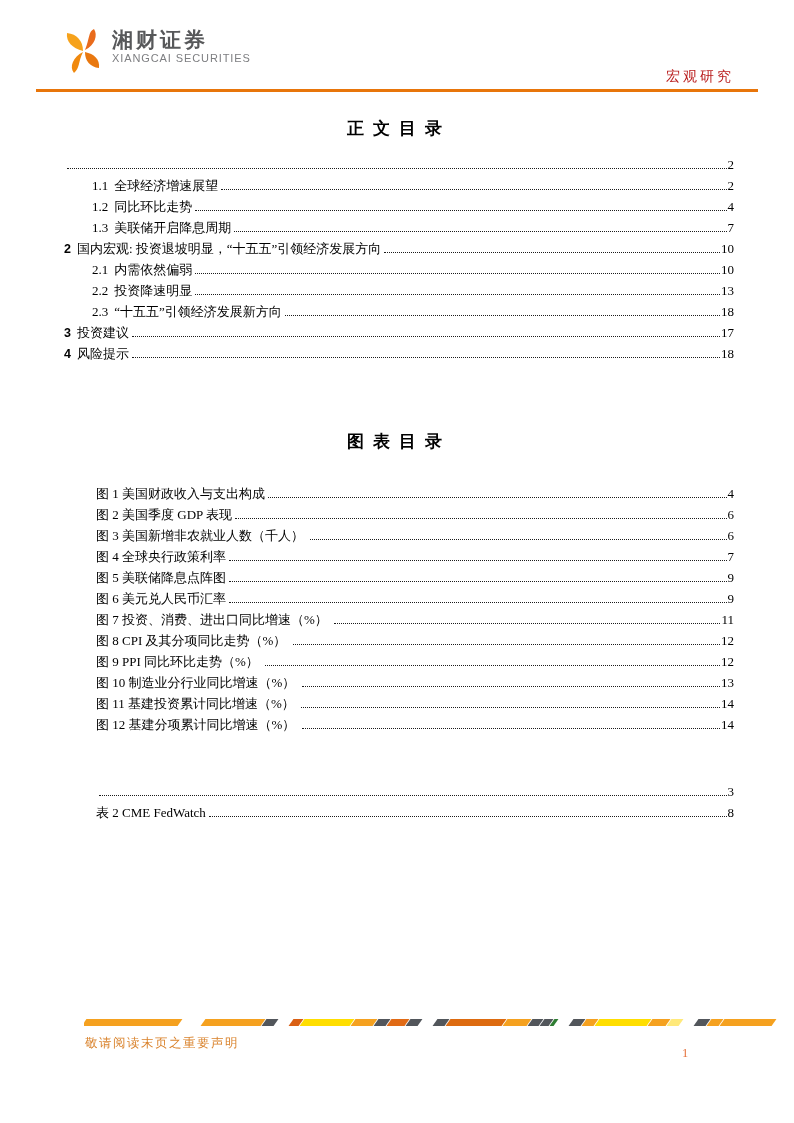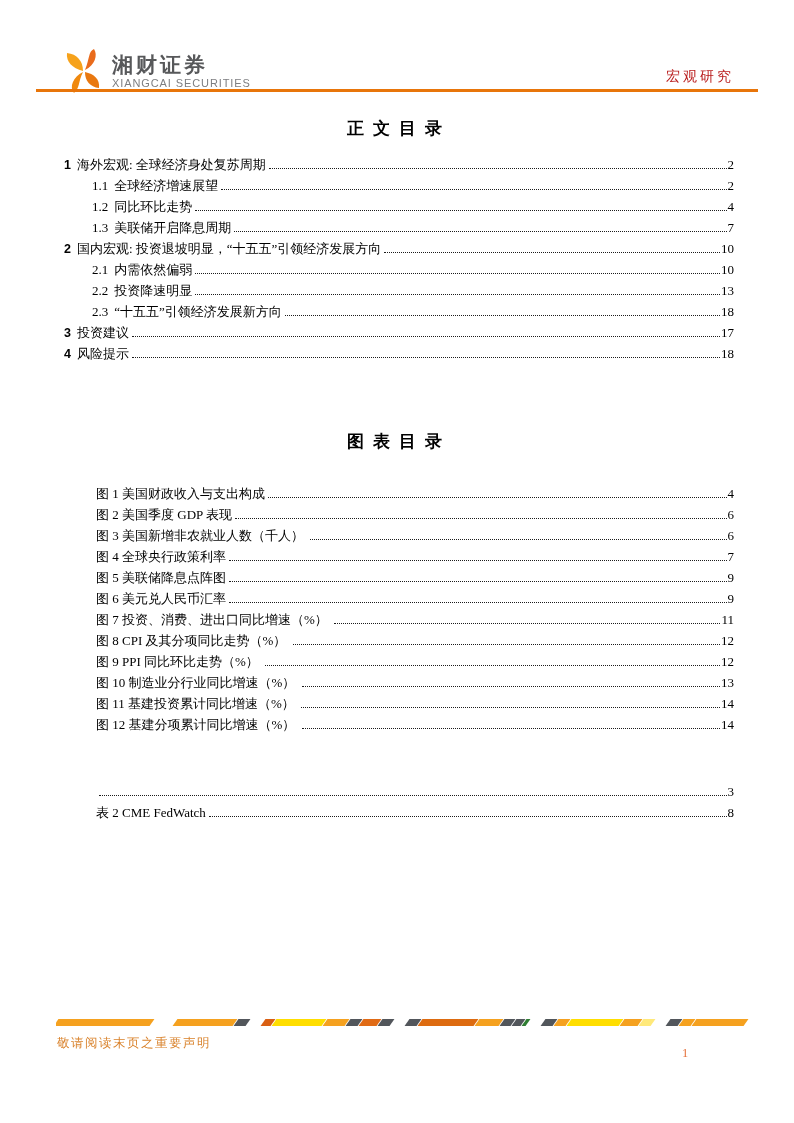--- a/index.html
+++ b/index.html
@@ -11,21 +11,21 @@
     width: 794px;
     height: 1123px;
     margin: 0 auto;
     background: #ffffff;
     overflow: hidden;
     color: #111;
   }
 
   
   .header { position: absolute; top: 0; left: 0; right: 0; height: 92px; }
-  .brand { position: absolute; left: 64px; top: 48px; display: flex; align-items: center; }
+  .brand { position: absolute; left: 64px; top: 28px; display: flex; }
   .brand-mark { width: 40px; height: 46px; margin-right: 8px; }
   .brand-cn {
     font-size: 21px; font-weight: bold; color: #57585a;
     letter-spacing: 3px; line-height: 24px;
     font-family: "Liberation Sans", "DejaVu Sans", sans-serif;
   }
   .brand-en {
     font-size: 11px; color: #7d7e81; letter-spacing: 0.9px;
     font-family: "Liberation Sans", "DejaVu Sans", sans-serif;
   }
@@ -65,21 +65,21 @@
     margin: 0 1px 4px 3px;
     min-width: 10px;
   }
   .pg { font-size: 13px; }
 
   .fig-list, .tbl-list { padding-left: 32px; }
   .fig-list { margin-top: 0; }
   .tbl-list { margin-top: 46px; }
 
   
-  .footer { position: absolute; left: 0; right: 0; top: 1019px; height: 76px; }
+  .footer { position: absolute; left: 0; right: 0; top: 1019px; height: 76px; padding-left: 28px; }
   .strip {
     margin-left: 56px; width: 702px; height: 7px;
     display: flex; align-items: stretch; overflow: hidden;
   }
   .seg { display: inline-block; height: 7px; transform: skewX(-35deg); margin-right: 1px; flex: 0 0 auto; }
   .gap { display: inline-block; height: 7px; flex: 0 0 auto; }
   .disclaimer {
     margin-left: 57px; margin-top: 9px;
     font-size: 12.5px; color: #d9822b; letter-spacing: 1.5px;
   }
@@ -110,21 +110,20 @@
     <div class="header-rule"></div>
   </div>
 
   <div class="content">
 
     <div class="section-title toc-title">正文目录</div>
 
     <div class="toc-list">
 
     <div class="row level-1">
-          <span class="label"><span class="num">1</span><span class="text">海外宏观: 全球经济身处复苏周期</span></span>
           <span class="leader"></span>
           <span class="pg">2</span>
         </div>
         <div class="row level-2">
           <span class="label"><span class="num">1.1</span><span class="text">全球经济增速展望</span></span>
           <span class="leader"></span>
           <span class="pg">2</span>
         </div>
         <div class="row level-2">
           <span class="label"><span class="num">1.2</span><span class="text">同比环比走势</span></span>

